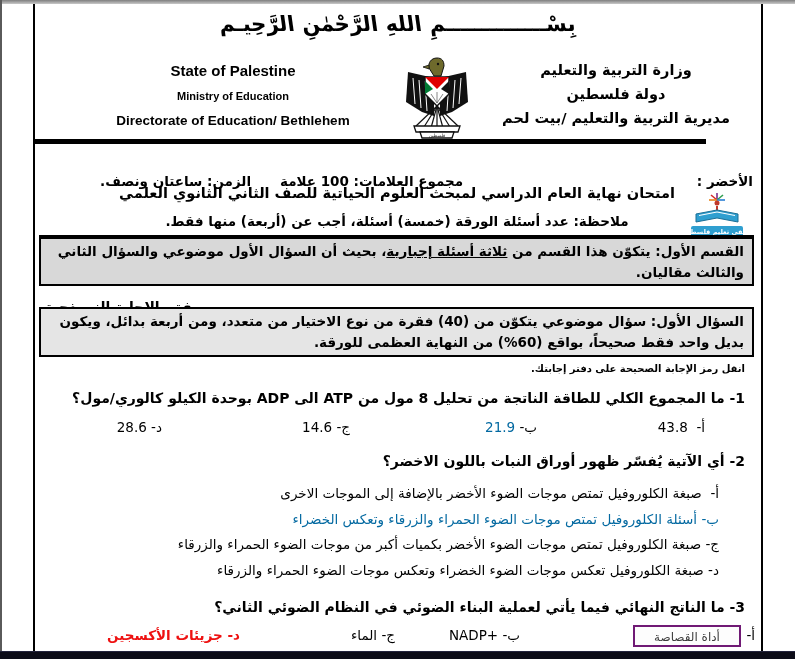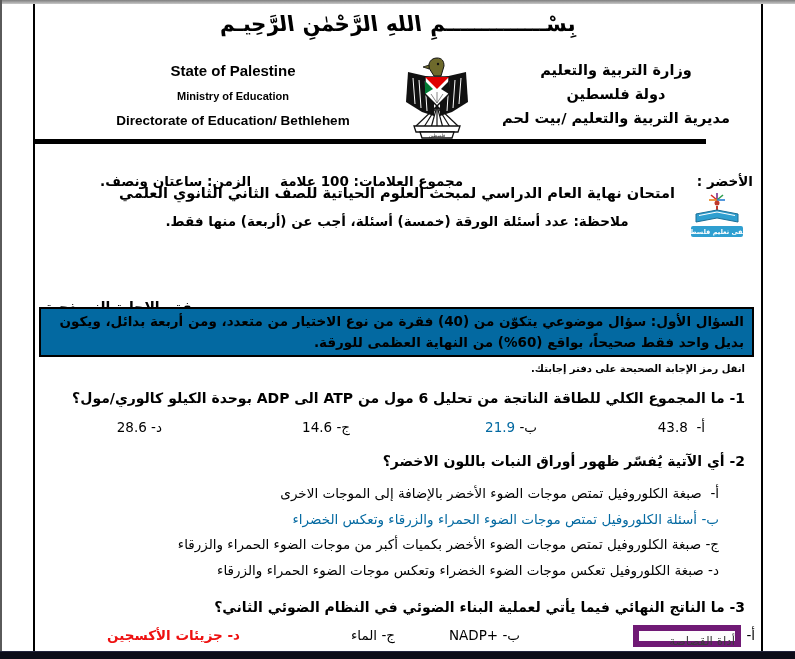--- a/index.html
+++ b/index.html
@@ -28,37 +28,37 @@
   .meta .date{position:absolute;right:6px;}
   .meta .marks{position:absolute;left:245px;direction:ltr;}
   .meta .time{position:absolute;left:65px;}
 
   .logo{position:absolute;top:186px;right:15px;width:54px;height:50px;}
   .note{position:absolute;top:209px;left:0;width:100%;text-align:center;font-weight:bold;font-size:13.5px;}
 
   .section-box{position:absolute;top:231px;left:4px;right:5px;height:51px;background:#d8d8d8;border:2px solid #000;border-top-width:4px;padding:2px 8px;font-weight:bold;font-size:13.5px;line-height:21px;}
   .u{text-decoration:underline;}
   .red-note{position:absolute;top:283px;left:10px;color:#000000;font-weight:bold;font-size:14px;margin-top:12px;}
-  .q1-box{position:absolute;top:303px;left:4px;right:5px;height:50px;background:#0369a1;border:2px solid #000;padding:2px 8px;font-weight:bold;font-size:13.5px;line-height:21px;}
+  .q1-box{position:absolute;top:303px;left:4px;right:5px;height:50px;background:#e5e5e5;border:2px solid #000;padding:2px 8px;font-weight:bold;font-size:13.5px;line-height:21px;}
   .instruction{position:absolute;top:359px;right:14px;font-weight:bold;font-size:10px;}
 
   .q{position:absolute;right:14px;font-weight:bold;font-size:14px;}
   .q-1{top:386px;} .q-2{top:449px;} .q-3{top:595px;}
   .optrow{position:absolute;left:0;width:100%;height:22px;font-size:13.5px;}
   .optrow .opt{position:absolute;white-space:nowrap;}
   .row-q1{top:415px;} .row-q3{top:623px;}
   .o-a1{right:54px;} .o-b1{right:222px;} .o-c1{right:409px;} .o-d1{right:597px;}
   .o-a3{right:4px;} .o-b3{right:239px;} .o-c3{right:364px;} .o-d3{right:519px;}
   .stack{position:absolute;top:477px;right:40px;left:10px;font-size:13.5px;line-height:25.5px;}
   .stack div{white-space:nowrap;}
   .red{color:#0369a1;}
   .redbold{color:#ee1111;font-weight:bold;}
   .ltr{direction:ltr;unicode-bidi:bidi-override;}
 
-  .tooltip{position:absolute;top:621px;left:598px;width:108px;height:22px;background:#fdfdfd;border:6px solid #701a75;color:#3c3c3c;font-size:12px;line-height:20px;z-index:9;}
+  .tooltip{position:absolute;top:621px;left:598px;width:108px;height:22px;background:#fdfdfd;border:2px solid #701a75;color:#3c3c3c;font-size:12px;text-align:center;line-height:20px;z-index:9;}
 </style>
 </head>
 <body>
 
 <div class="screen">
   <div class="top-strip"></div>
   <div class="left-edge"></div>
   <div class="page-border pb-left"></div>
   <div class="page-border pb-right"></div>
 
@@ -145,28 +145,31 @@
         <path d="M27 16 L27 24" stroke="#c0392b" stroke-width="2"></path>
         <path d="M6 24 L27 20 L48 24 L48 32 L27 28 L6 32 Z" fill="#2f9fd0" stroke="#1b6f96" stroke-width="1"></path>
         <path d="M9 25.5 L27 22 L45 25.5" fill="none" stroke="#fff" stroke-width="1"></path>
         <rect x="1" y="36" width="52" height="11" rx="2" fill="#2f9fd0"></rect>
         <text x="27" y="44" text-anchor="middle" font-size="6.5" font-weight="bold" fill="#fff">ملتقى تعليم فلسطين</text>
       </svg>
     </div>
 
     <div class="note">ملاحظة: عدد أسئلة الورقة (خمسة) أسئلة، أجب عن (أربعة) منها فقط.</div>
 
+    <div class="section-box">
+      <span>القسم الأول: يتكوّن هذا القسم من </span><span class="u">ثلاثة أسئلة إجبارية</span><span>، بحيث أن السؤال الأول موضوعي والسؤال الثاني والثالث مقاليان.</span>
+    </div>
 
     <div class="red-note">مرفق بالإجابة النموذجية</div>
 
     <div class="q1-box">السؤال الأول: سؤال موضوعي يتكوّن من (40) فقرة من نوع الاختيار من متعدد، ومن أربعة بدائل، ويكون بديل واحد فقط صحيحاً، بواقع (60%) من النهاية العظمى للورقة.</div>
 
     <div class="instruction">انقل رمز الإجابة الصحيحة على دفتر إجابتك.</div>
 
-    <div class="q q-1">1- ما المجموع الكلي للطاقة الناتجة من تحليل 6 مول من ATP الى ADP بوحدة الكيلو كالوري/مول؟</div>
+    <div class="q q-1">1- ما المجموع الكلي للطاقة الناتجة من تحليل 8 مول من ATP الى ADP بوحدة الكيلو كالوري/مول؟</div>
     <div class="optrow row-q1">
       <span class="opt o-a1"><span>أ-</span>&nbsp;&nbsp;<span>43.8</span></span>
       <span class="opt o-b1"><span>ب-</span>&nbsp;<span class="red">21.9</span></span>
       <span class="opt o-c1"><span>ج-</span>&nbsp;<span>14.6</span></span>
       <span class="opt o-d1"><span>د-</span>&nbsp;<span>28.6</span></span>
     </div>
 
     <div class="q q-2">2- أي الآتية يُفسّر ظهور أوراق النبات باللون الاخضر؟</div>
     <div class="stack">
       <div><span>أ-</span>&nbsp;&nbsp;<span>صبغة الكلوروفيل تمتص موجات الضوء الأخضر بالإضافة إلى الموجات الاخرى</span></div>

